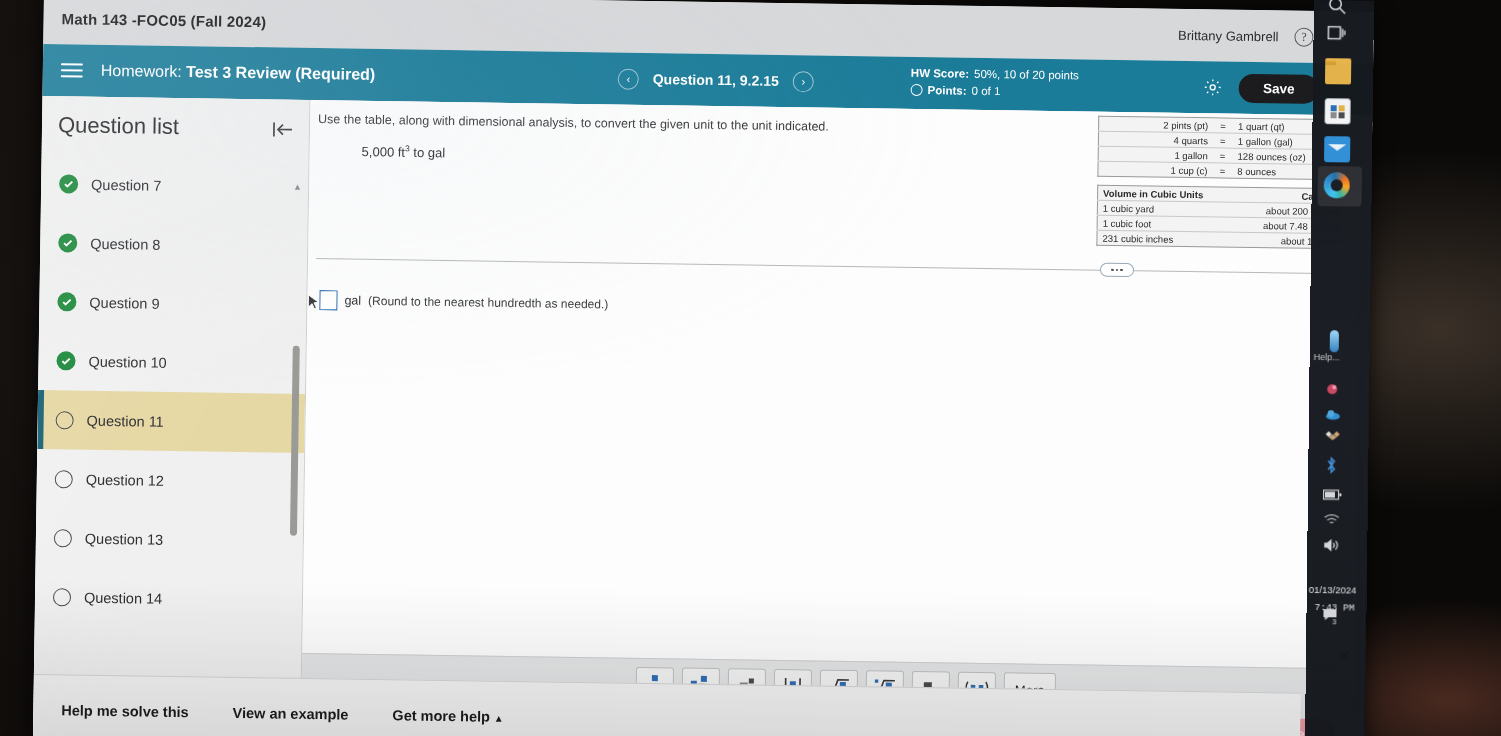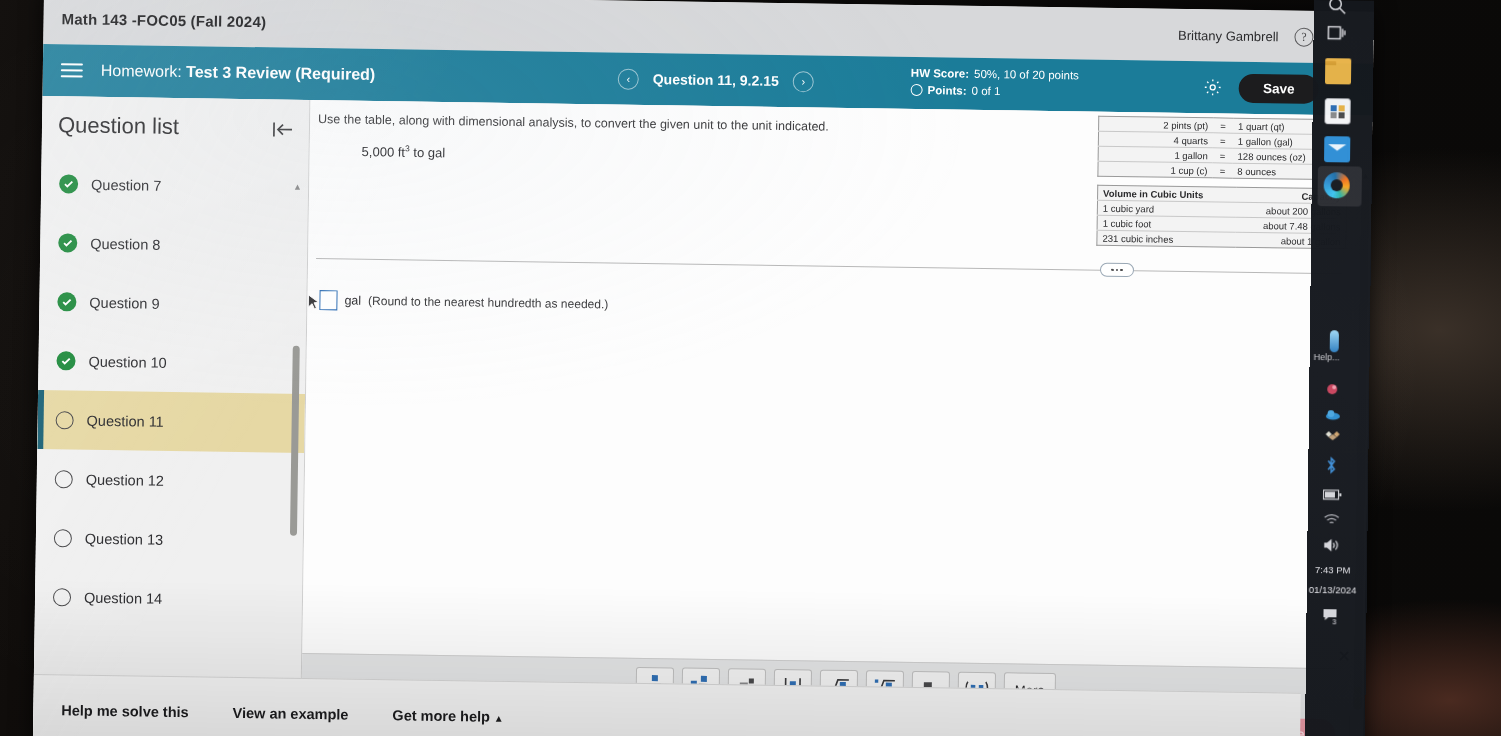--- a/index.html
+++ b/index.html
@@ -597,21 +597,21 @@
       </svg>
   </div>
   <div class="tb-icon" style="top:538px; left:16px; width:15px; height:14px;">
     <svg width="17" height="14" viewBox="0 0 17 14" fill="none" stroke="#d5d6db" stroke-width="1.2">
         <path d="M1.5 5h2.6L7.6 2v10L4.1 9H1.5z" fill="#d5d6db"></path>
         <path d="M10 4.5a4 4 0 0 1 0 5"></path>
         <path d="M12.3 2.6a7 7 0 0 1 0 8.8"></path>
       </svg>
   </div>
 
-  <div class="tb-time" style="top:564px;">7:43 PM</div>
+  <div class="tb-time" style="top:602px;font-family:Liberation Mono, monospace;">7:43 PM</div>
   <div class="tb-time" style="top:584px; left:2px;">01/13/2024</div>
 
   <div class="tb-icon" style="top:608px; left:16px; width:16px; height:16px;">
     <svg width="17" height="16" viewBox="0 0 17 16">
         <path d="M1 1h13v8H6l-3.5 3V9H1z" fill="#d5d6db"></path>
       </svg>
     <span style="position:absolute;left:10px;top:10px;font-size:7px;color:#e3e3e8;">3</span>
   </div>
 </div>
 

